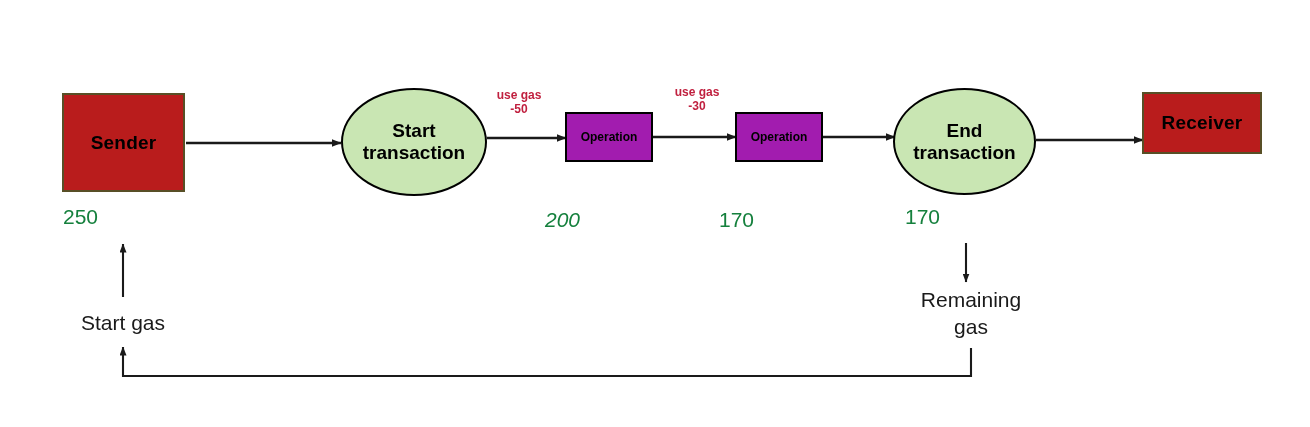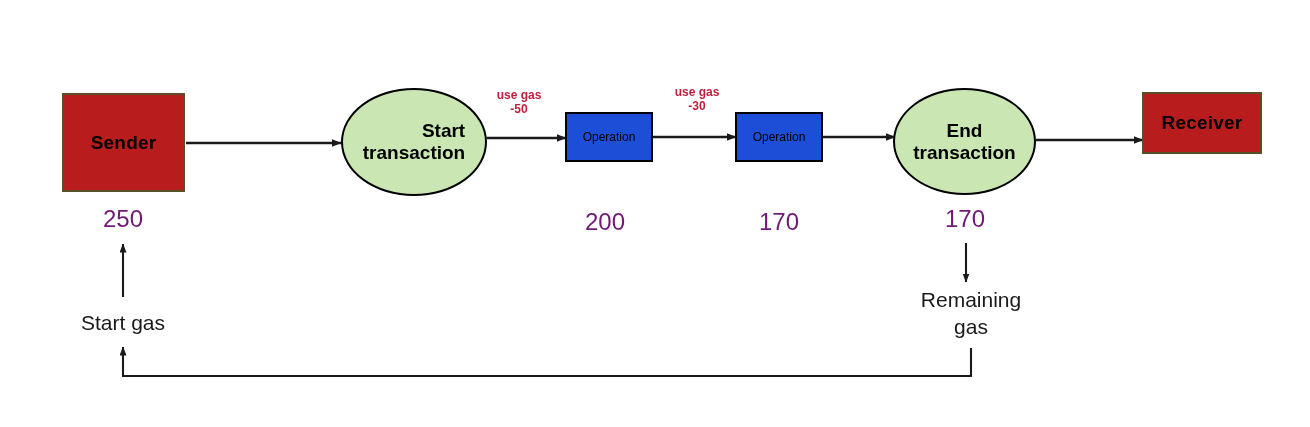--- a/index.html
+++ b/index.html
@@ -36,31 +36,31 @@
   .node-ellipse-green {
     background: #c9e6b3;
     border: 2px solid #000000;
     border-radius: 50%;
     font-weight: bold;
     color: #000000;
     font-size: 19px;
     line-height: 1.15;
   }
   .node-rect-white {
-    background: #1d4ed8;
+    background: #a21caf;
     border: 2px solid #000000;
-    font-weight: normal;
+    font-weight: bold;
     color: #000000;
     font-size: 12px;
   }
   .value-label {
     position: absolute;
-    font-size: 24px;
-    color: #701a75;
-    text-align: center;
+    font-size: 21px;
+    color: #15803d;
+    text-align: left;
     white-space: nowrap;
     font-weight: normal;
   }
   .text-label {
     position: absolute;
     font-size: 21px;
     color: #1a1a1a;
     text-align: center;
     line-height: 1.28;
     white-space: pre-line;
@@ -114,21 +114,21 @@
     <line x1="123" y1="297" x2="123" y2="244" stroke="#1a1a1a" stroke-width="2.1" marker-end="url(#arrowhead-sm)"></line>
 
     <path d="M971,348 L971,376 L123,376 L123,347" fill="none" stroke="#1a1a1a" stroke-width="2.1" marker-end="url(#arrowhead-sm)"></path>
   </svg>
 
   <div class="node node-rect-yellow" style="left:62px; top:93px; width:123px; height:99px;">
     <span>Sender</span>
   </div>
 
   <div class="node node-ellipse-green" style="left:341px; top:88px; width:146px; height:108px;">
-    <span style="white-space:pre-line;text-align:right;">Start
+    <span style="white-space:pre-line;">Start
 transaction</span>
   </div>
 
   <div class="node node-rect-white" style="left:565px; top:112px; width:88px; height:50px;">
     <span>Operation</span>
   </div>
 
   <div class="node node-rect-white" style="left:735px; top:112px; width:88px; height:50px;">
     <span>Operation</span>
   </div>
@@ -143,21 +143,21 @@
   </div>
 
   <div class="gas-label" style="left:459px; top:88px; width:120px;">use gas
 -50</div>
 
   <div class="gas-label" style="left:637px; top:85px; width:120px;">use gas
 -30</div>
 
   <div class="value-label" style="left:63px; top:205px; width:120px;">250</div>
 
-  <div class="value-label" style="left:545px; top:208px; width:120px;">200</div>
+  <div class="value-label" style="left:545px; top:208px; width:120px;font-style:italic;">200</div>
 
   <div class="value-label" style="left:719px; top:208px; width:120px;">170</div>
 
   <div class="value-label" style="left:905px; top:205px; width:120px;">170</div>
 
   <div class="text-label" style="left:33px; top:310px; width:180px;">Start gas</div>
 
   <div class="text-label" style="left:881px; top:287px; width:180px;">Remaining
 gas</div>
 

